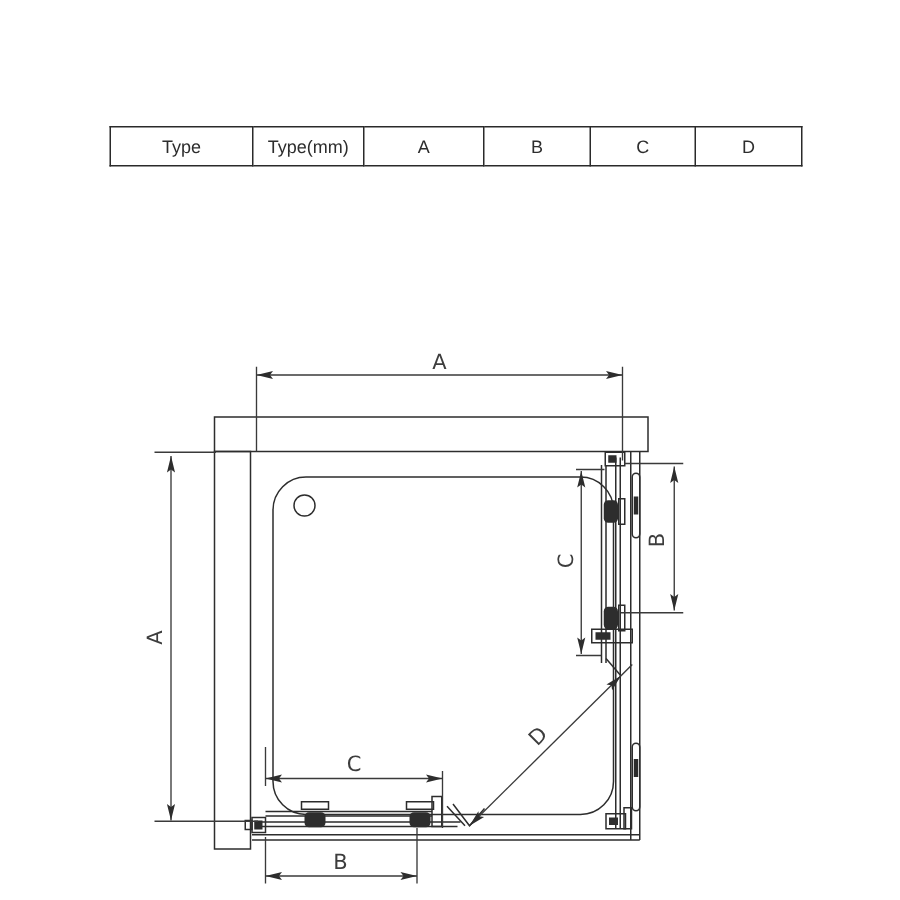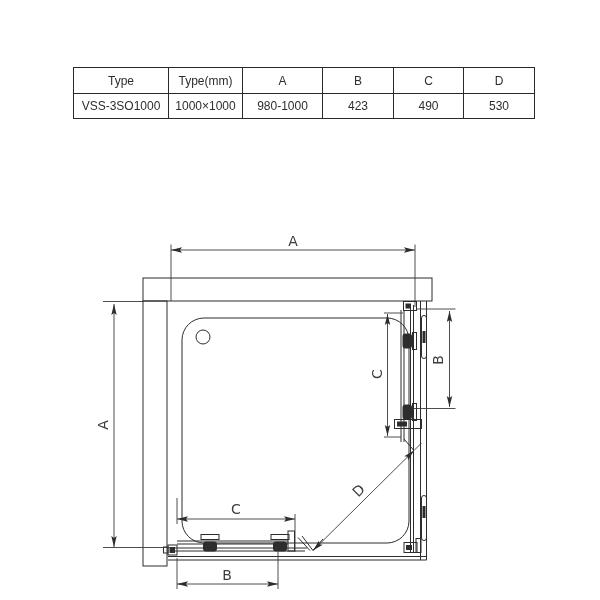--- a/index.html
+++ b/index.html
@@ -1,19 +1,19 @@
 <!DOCTYPE html>
 <html><head>
 <meta charset="utf-8">
 <style>
   html,body{margin:0;padding:0;background:#ffffff;}
   .stage{position:relative;width:600px;height:600px;background:#ffffff;overflow:hidden;
          font-family:"Liberation Sans",sans-serif;}
   
-  table.spec{position:absolute;left:73px;top:67px;border-collapse:collapse;table-layout:fixed;
+  table.spec{position:absolute;left:73px;top:84px;border-collapse:collapse;table-layout:fixed;
              background:#fff;color:#2d2d2d;font-size:12px;}
   table.spec th,table.spec td{border:1.6px solid #2a2a2a;text-align:center;vertical-align:middle;
              padding:0;font-weight:400;white-space:nowrap;overflow:hidden;}
   table.spec thead tr{height:26px;}
   table.spec tbody tr{height:25px;}
   
   svg.drawing{position:absolute;left:0;top:0;}
   .ln{stroke:#2d2d2d;stroke-width:1;fill:none;}
   .thin{stroke:#3a3a3a;stroke-width:0.9;fill:none;}
   .brick{stroke:#4a4a4a;stroke-width:0.8;fill:none;}
@@ -38,28 +38,20 @@
       <tr>
         <th>Type</th>
         <th>Type(mm)</th>
         <th>A</th>
         <th>B</th>
         <th>C</th>
         <th>D</th>
       </tr>
     </thead>
     <tbody>
-      <tr>
-        <td>VSS-3SO1000</td>
-        <td>1000×1000</td>
-        <td>980-1000</td>
-        <td>423</td>
-        <td>490</td>
-        <td>530</td>
-      </tr>
     </tbody>
   </table>
 
   <svg class="drawing" width="600" height="600" viewBox="0 0 600 600">
     <defs>
       <marker id="arr" viewBox="-12 -4 13 8" refX="0" refY="0" markerWidth="13" markerHeight="8" markerUnits="userSpaceOnUse" orient="auto-start-reverse">
         <path d="M0,0 L-11,2.7 L-9,0 L-11,-2.7 Z" fill="#2d2d2d"></path>
       </marker>
       <pattern id="brickH" x="143" y="278" width="25.4" height="23" patternUnits="userSpaceOnUse">
         <path class="brick" d="M0,11.5 H25.4 M9,0 V11.5 M21.7,11.5 V23"></path>

